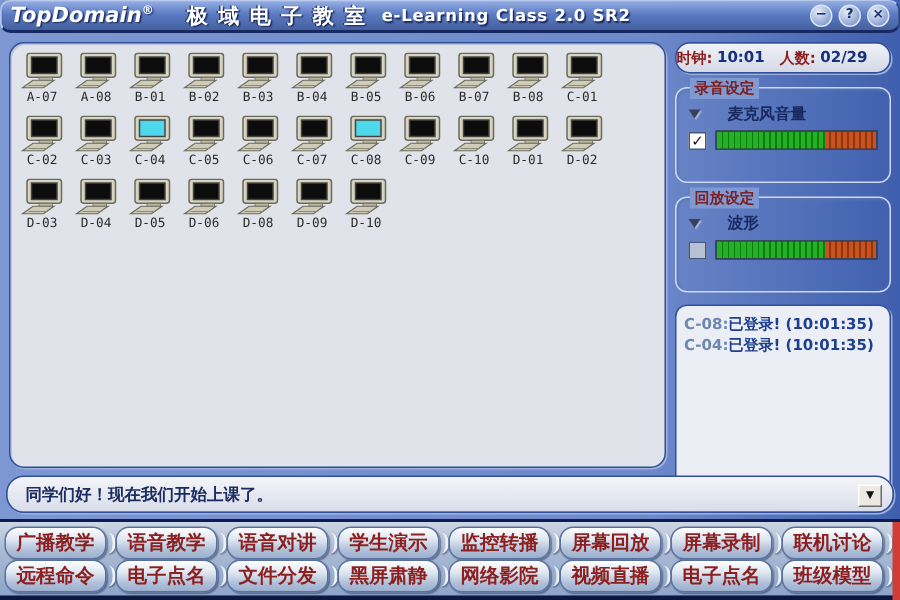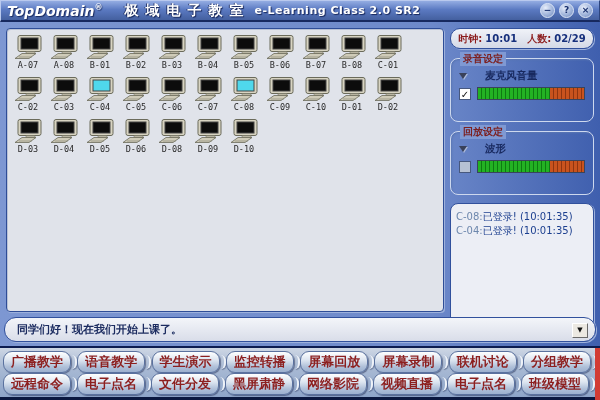--- a/index.html
+++ b/index.html
@@ -5,51 +5,51 @@
   * { margin:0; padding:0; box-sizing:border-box; }
   html,body { width:600px; height:400px; overflow:hidden; }
   body { font-family:"DejaVu Sans","Liberation Sans",sans-serif; position:relative;
          background:linear-gradient(90deg,#7d97d2 0%,#6d89ca 72%,#3f5fae 100%); }
 
   
   .titlebar { position:absolute; left:0; top:0; right:0; height:22px;
     background:linear-gradient(#93ace2 0%,#5b7ac2 45%,#44609f 100%);
     border-top:1px solid #b9c9ee; border-left:1px solid #b9c9ee; border-right:1px solid #2c447e;
     border-bottom:2px solid #17295f;
-    display:flex; align-items:center; padding:0 6px; }
+    display:flex; align-items:center; padding:0 6px;border-radius:7px; }
   .logo { color:#fff; font-weight:bold; font-style:italic; font-size:14px;
     text-shadow:1px 1px 1px #1a2a5e; letter-spacing:0; }
   .logo sup { font-size:8px; font-style:normal; }
   .title-cn { color:#fff; font-weight:bold; font-size:14px; letter-spacing:7px;
     margin-left:22px; text-shadow:1px 1px 1px #16265a, -1px 0 0 #2a3a70; }
   .title-en { color:#fff; font-weight:bold; font-size:11px; margin-left:4px;
     text-shadow:1px 1px 1px #16265a; letter-spacing:0.5px; }
   .winbtns { margin-left:auto; display:flex; gap:4px; }
   .wbtn { width:15px; height:15px; border-radius:50%; border:1px solid #dfe8f8;
     background:radial-gradient(circle at 35% 30%,#e8eefb,#9bb0d8 60%,#6d84b8);
     color:#18306e; font-size:9px; font-weight:bold; line-height:13px; text-align:center;
     cursor:default; }
 
   
   .student-panel { position:absolute; left:6px; top:28px; width:438px; height:284px;
-    background:#e0e3ea; border-radius:4px;
+    background:#e0e3ea; border-radius:10px;
     border:1px solid #2e4d97;
     box-shadow:inset 1px 1px 0 #b9c2d6, 1px 1px 0 #9db1dc;
     padding:6px 2px 0 3px; }
   .grid { display:flex; flex-wrap:wrap; }
   .pc { width:36px; height:42px; text-align:center; cursor:default; }
   .pc svg { display:block; margin:0 auto; }
   .pc .pc-label { font-family:"DejaVu Sans Mono","Liberation Mono",monospace;
     font-size:8.5px; color:#2a2a2a; display:block; margin-top:0px; }
 
   
   .sidebar { position:absolute; left:450px; top:28px; width:144px; }
   .status-box { height:21px; border-radius:10px; border:1px solid #31509c;
     background:linear-gradient(#f0f2f8,#d4d9e6);
-    display:flex; align-items:center; justify-content:center; gap:3px;
+    display:flex; align-items:center; justify-content:flex-start; gap:3px;
     font-size:10px; font-weight:bold; box-shadow:1px 1px 0 #9db1dc; }
   .lbl-maroon { color:#8c1d1d; }
   .val-navy { color:#17307c; }
   .group { position:relative; margin-top:9px; height:64px; border-radius:8px;
     border:1px solid #cdd8ee; box-shadow:inset 1px 1px 2px #5a76b4; padding:9px 8px 0 8px; }
   .group-title { position:absolute; top:-7px; left:9px; padding:0 3px;
     background:#7f99d3; color:#7c2020; font-size:10px; font-weight:bold; }
   .opt-row { display:flex; align-items:center; gap:18px; height:16px; }
   .dd-arrow { width:0; height:0; border-left:4px solid transparent;
     border-right:4px solid transparent; border-top:6px solid #39415a;
@@ -60,21 +60,21 @@
     font-size:10px; line-height:11px; text-align:center; color:#111; font-weight:bold; }
   .checkbox.off { background:#b6c1d4; color:transparent; }
   .meter { flex:1; height:13px; border:1px solid #39445c; display:flex; background:#222; }
   .m-green { height:100%;
     background:repeating-linear-gradient(90deg,#23b223 0 3px,#0e7a12 3px 4px); }
   .m-red { height:100%; flex:1;
     background:repeating-linear-gradient(90deg,#c8531e 0 3px,#8f3510 3px 4px); }
 
   .log-panel { margin-top:8px; height:136px; border-radius:8px; border:1px solid #31509c;
     background:#eceef5; box-shadow:1px 1px 0 #9db1dc; padding:6px 5px; overflow:hidden; }
-  .log-line { font-size:10px; font-weight:normal; line-height:14px; white-space:nowrap; }
+  .log-line { font-size:10px; font-weight:bold; line-height:14px; white-space:nowrap; }
   .log-id { color:#6d87ad; }
   .log-text { color:#1c3f8f; }
 
   
   .message-bar { position:absolute; left:4px; top:317px; width:592px; height:25px;
     border-radius:12px; border:1px solid #31509c;
     background:linear-gradient(#f3f5f9,#d9dde9);
     display:flex; align-items:center; padding:0 28px 0 12px;
     box-shadow:1px 1px 0 #9db1dc; }
   .message-text { font-size:11px; color:#1c2c60; font-weight:bold; white-space:nowrap;
@@ -464,20 +464,24 @@
   <div class="tb-row">
       <span class="tb-btn">
         <span class="tb-pill">广播教学</span>
         <span class="tb-arc"></span>
       </span>
       <span class="tb-btn">
         <span class="tb-pill">语音教学</span>
         <span class="tb-arc"></span>
       </span>
       <span class="tb-btn">
+        <span class="tb-pill">语音对讲</span>
+        <span class="tb-arc"></span>
+      </span>
+      <span class="tb-btn">
         <span class="tb-pill">学生演示</span>
         <span class="tb-arc"></span>
       </span>
       <span class="tb-btn">
         <span class="tb-pill">监控转播</span>
         <span class="tb-arc"></span>
       </span>
       <span class="tb-btn">
         <span class="tb-pill">屏幕回放</span>
         <span class="tb-arc"></span>

